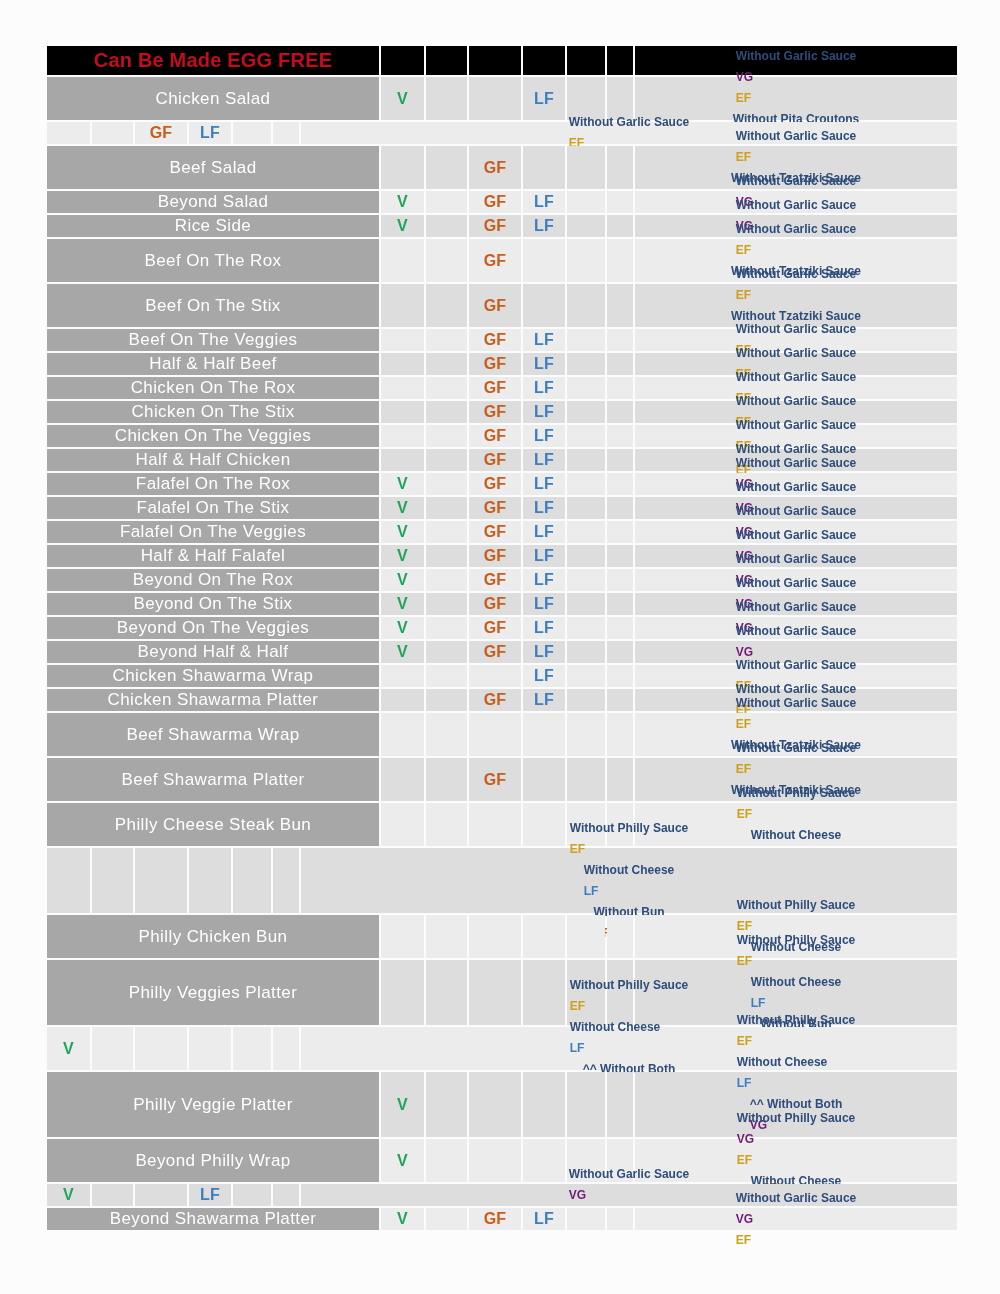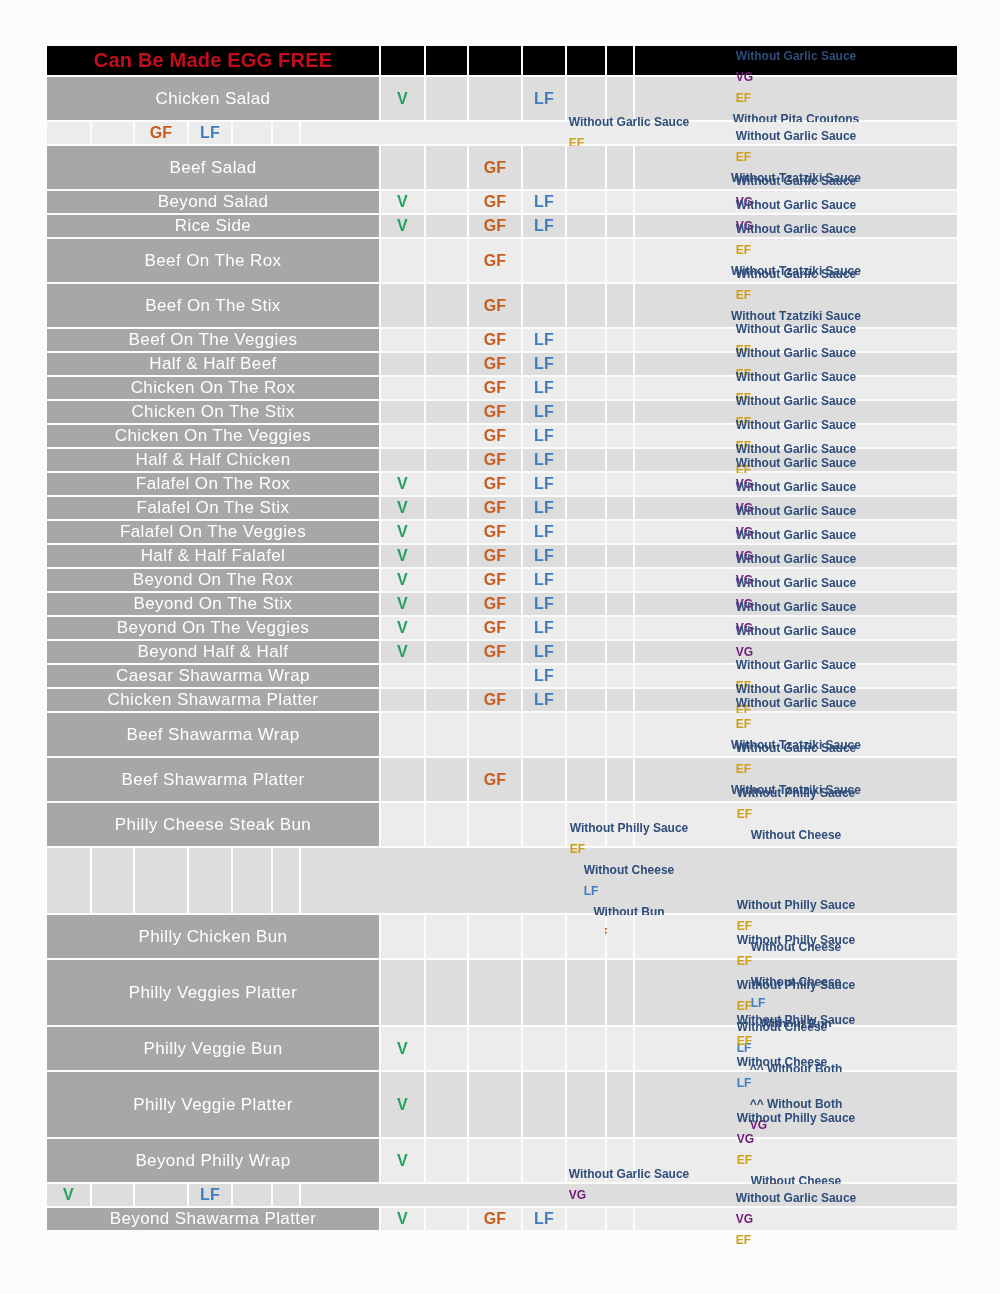--- a/index.html
+++ b/index.html
@@ -472,21 +472,21 @@
           <div class="cell fcell c-e3"></div>
           <div class="cell fcell c-notes">
             <div class="note-line">
               <div class="p-n">Without Garlic Sauce</div> 
               <div class="p-VG">VG</div> 
               <div class="p-EF">EF</div>
             </div>
           </div>
         </div>
         <div class="row h1 light">
-          <div class="cell name">Caesar Shawarma Wrap</div>
+          <div class="cell name">Chicken Shawarma Wrap</div>
           <div class="cell fcell c-v"></div>
           <div class="cell fcell c-e1"></div>
           <div class="cell fcell c-gf"></div>
           <div class="cell fcell c-lf">
             <div class="flag flag-LF">LF</div>
           </div>
           <div class="cell fcell c-e2"></div>
           <div class="cell fcell c-e3"></div>
           <div class="cell fcell c-notes">
             <div class="note-line">
@@ -631,21 +631,20 @@
               <div class="p-n">Without Cheese</div> 
               <div class="p-LF">LF</div>
             </div>
             <div class="note-line">
               <div class="p-n">Without Bun</div> 
               <div class="p-GF">GF</div>
             </div>
           </div>
         </div>
         <div class="row h2 light">
-          <div class="cell name">Philly Veggie Bun</div>
           <div class="cell fcell c-v">
             <div class="flag flag-V">V</div>
           </div>
           <div class="cell fcell c-e1"></div>
           <div class="cell fcell c-gf"></div>
           <div class="cell fcell c-lf"></div>
           <div class="cell fcell c-e2"></div>
           <div class="cell fcell c-e3"></div>
           <div class="cell fcell c-notes">
             <div class="note-line sm">

